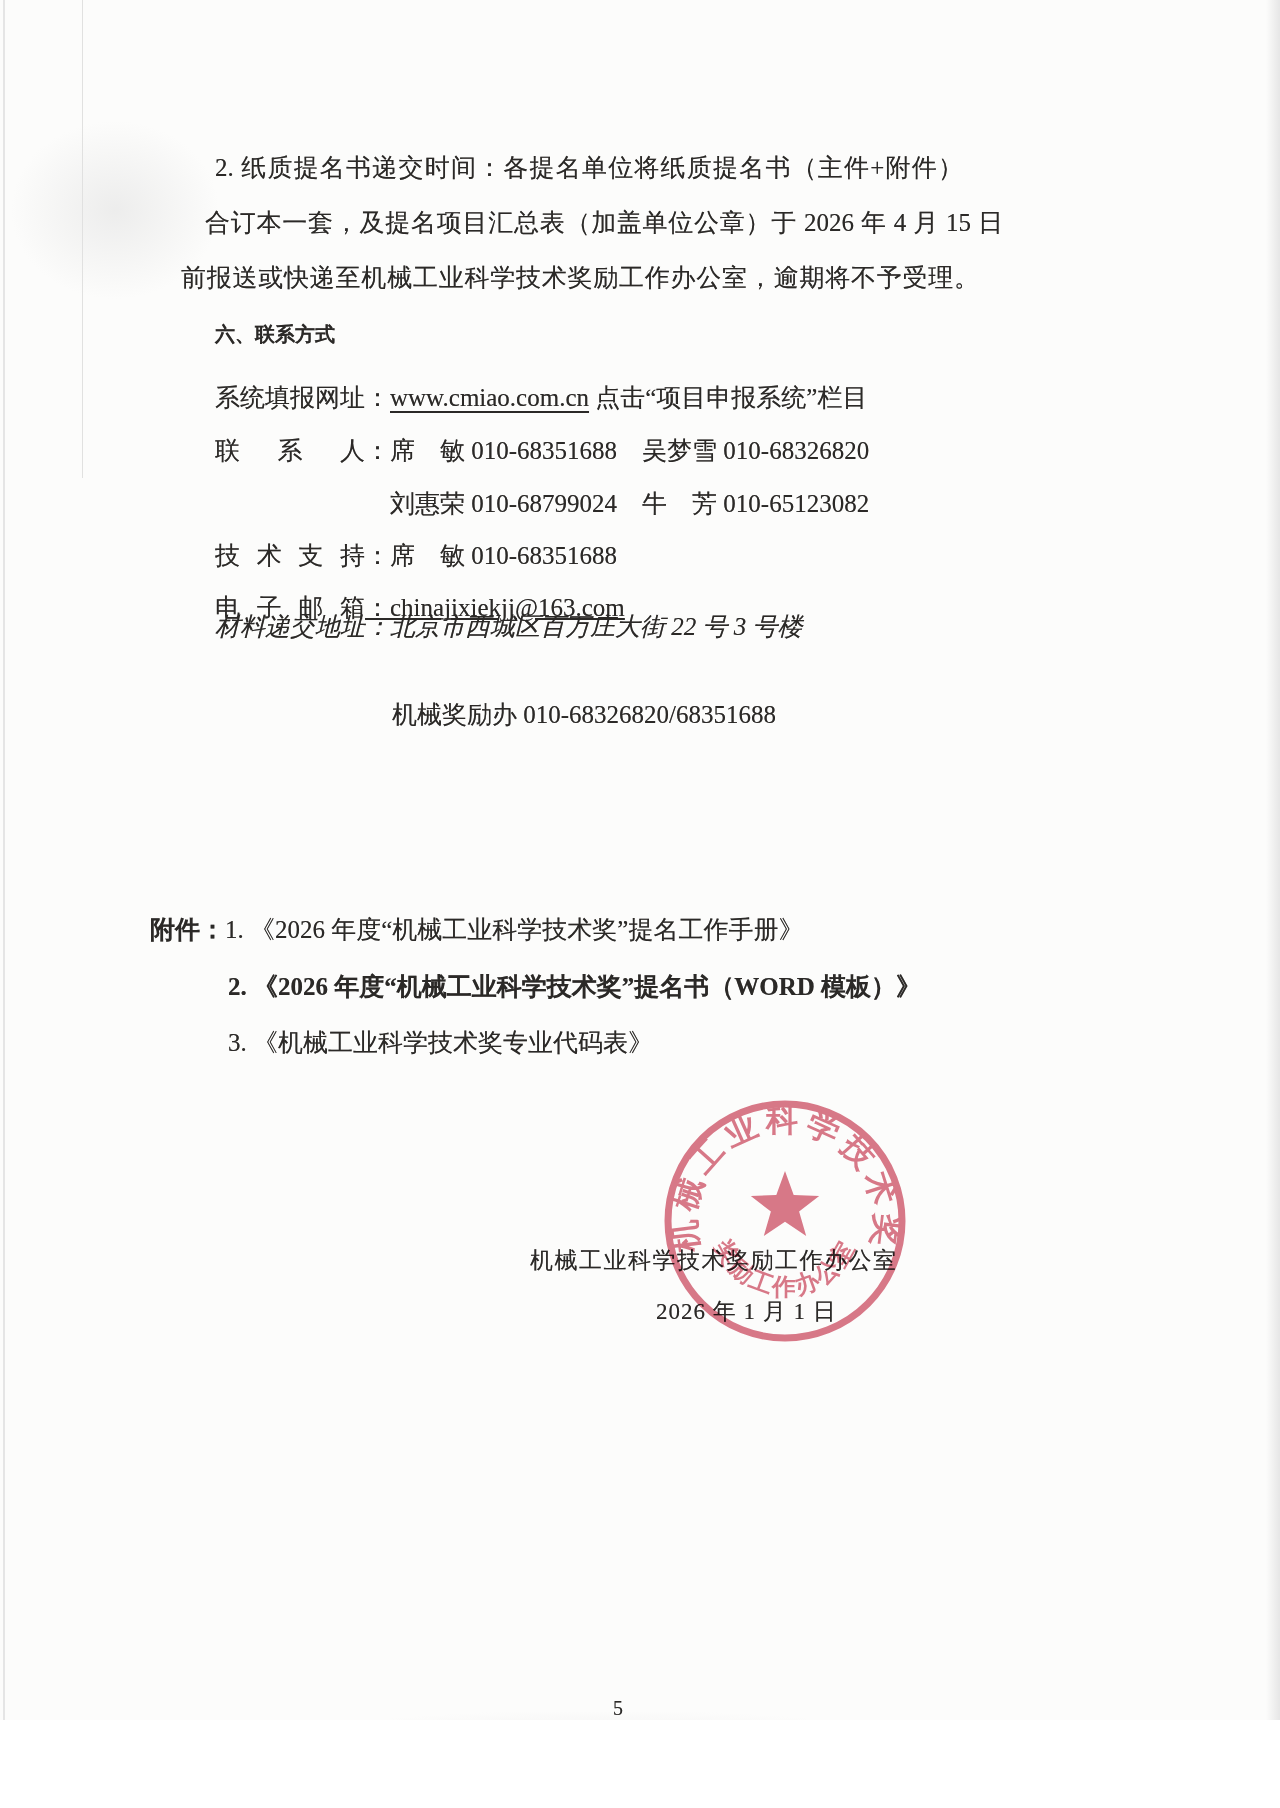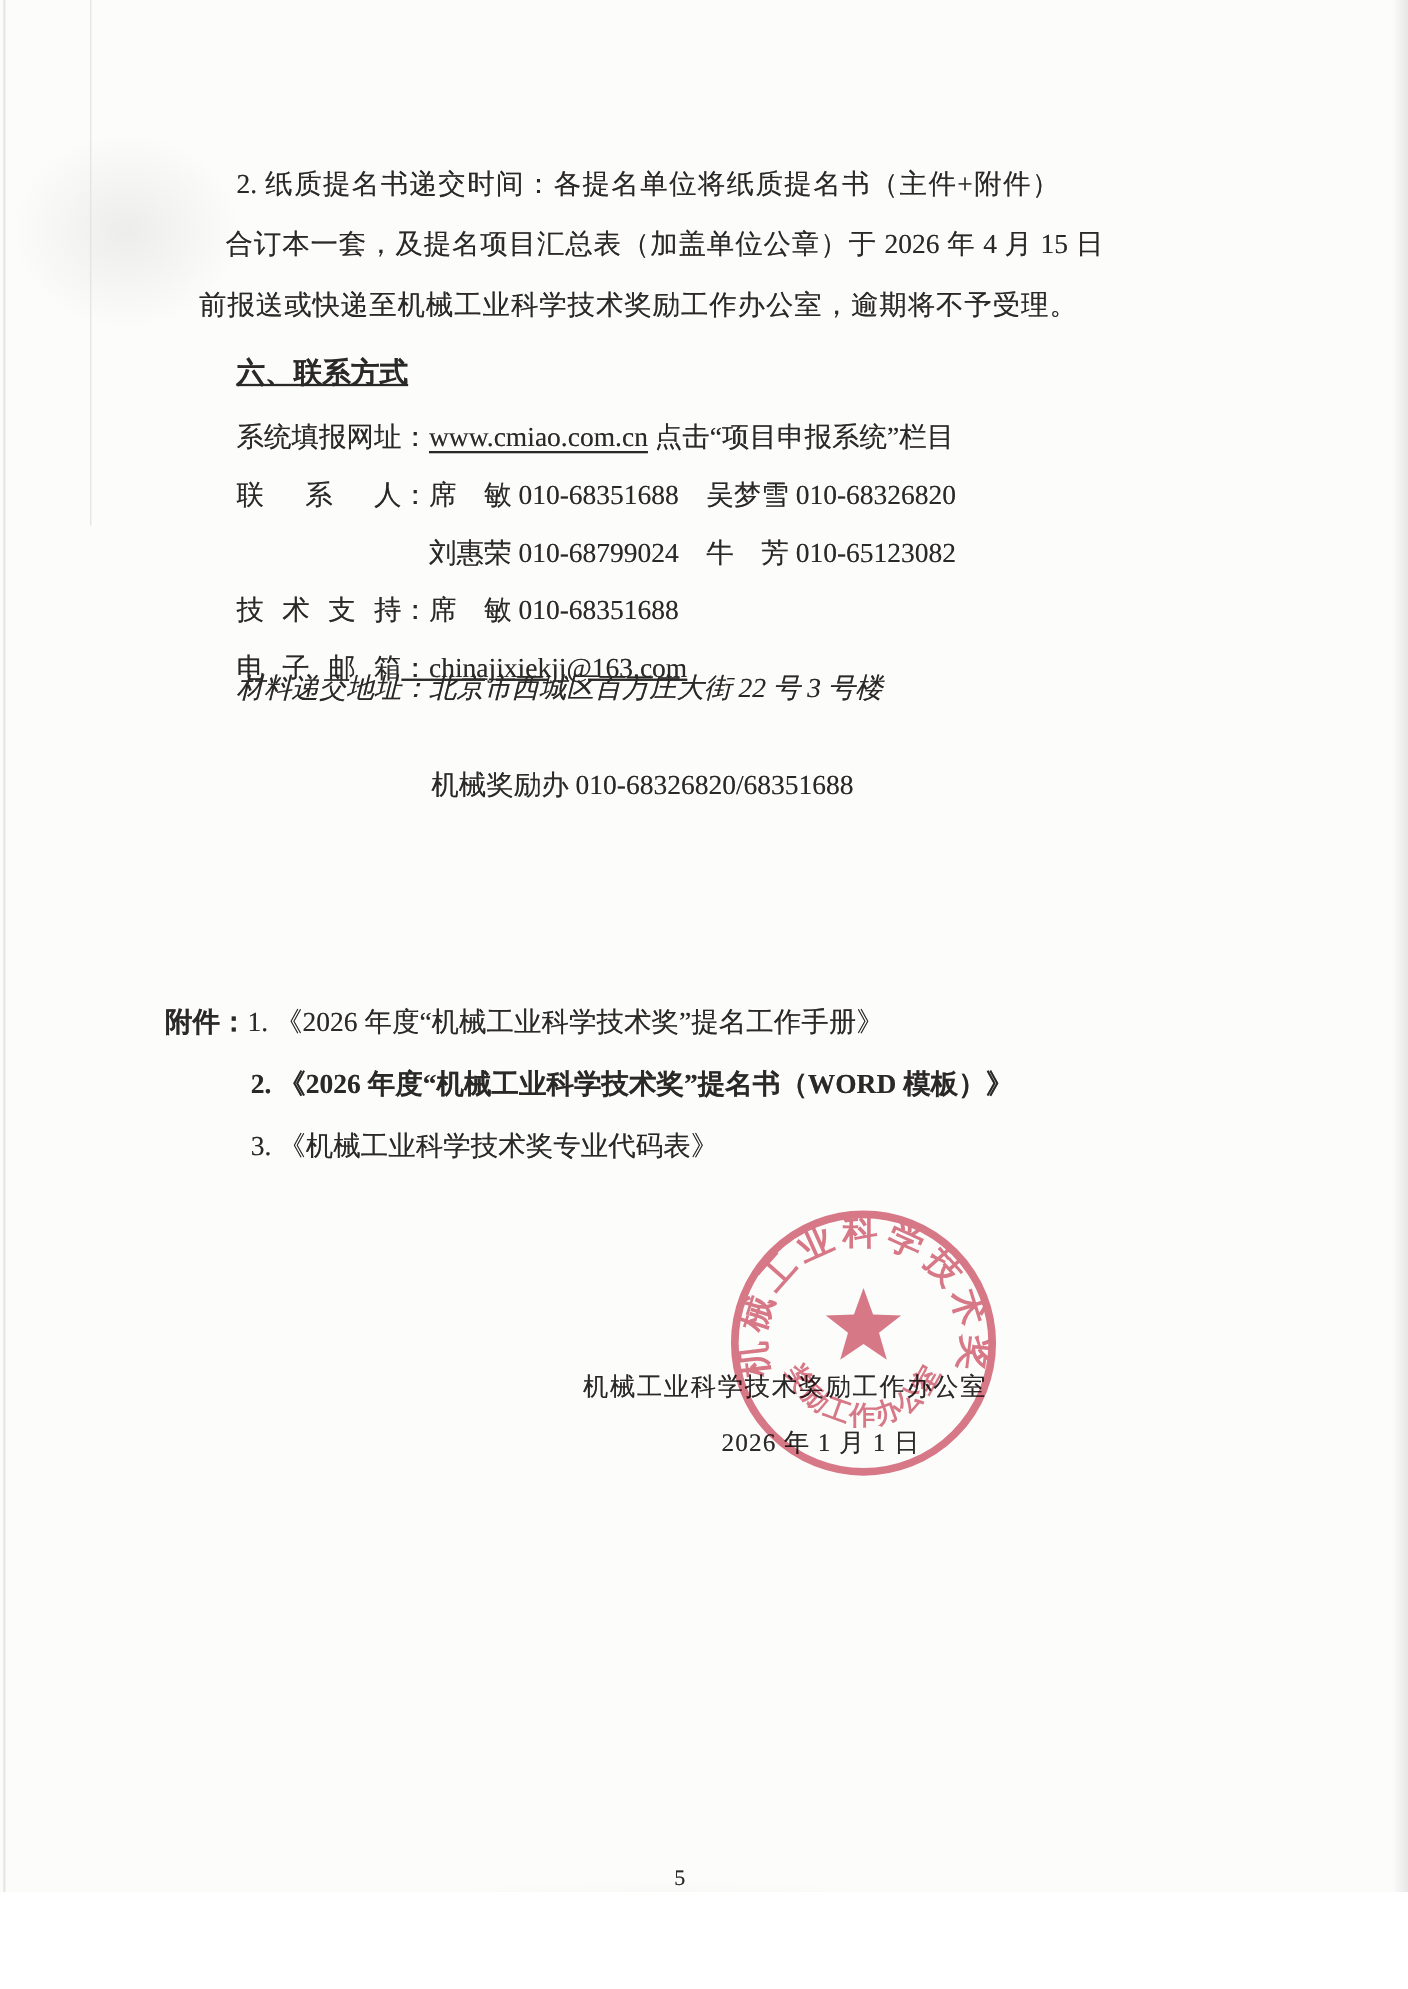--- a/index.html
+++ b/index.html
@@ -49,21 +49,21 @@
   <div class="fold-line"></div>
   <div class="edge-right"></div>
   <div class="smudge-tl"></div>
   <div class="smudge-bottom"></div>
   <div class="smudge-br"></div>
 
   <div class="line para" style="left:215px;top:150px;width:748px;">2. 纸质提名书递交时间：各提名单位将纸质提名书（主件+附件）</div>
   <div class="line para" style="left:165px;top:205px;width:798px;margin-left:40px;">合订本一套，及提名项目汇总表（加盖单位公章）于 2026 年 4 月 15 日</div>
   <div class="line para" style="left:165px;top:260px;width:798px;margin-left:16px;">前报送或快递至机械工业科学技术奖励工作办公室，逾期将不予受理。</div>
 
-  <div class="line bold-hei" style="left:215px;top:320px;font-size:26px;text-decoration:underline;">六、联系方式</div>
+  <div class="line bold-hei" style="left:215px;top:320px;font-size:20px;">六、联系方式</div>
 
   <div class="line" style="left:215px;top:380px;">
     <span>系统填报网址</span><span>：</span><span class="url">www.cmiao.com.cn</span><span> 点击“项目申报系统”栏目</span>
   </div>
 
   <div class="line" style="left:215px;top:433px;">
     <span class="lbl">联系人</span><span>：</span><span>席　敏 010-68351688　吴梦雪 010-68326820</span>
   </div>
   <div class="line" style="left:390px;top:486px;">刘惠荣 010-68799024　牛　芳 010-65123082</div>
 

